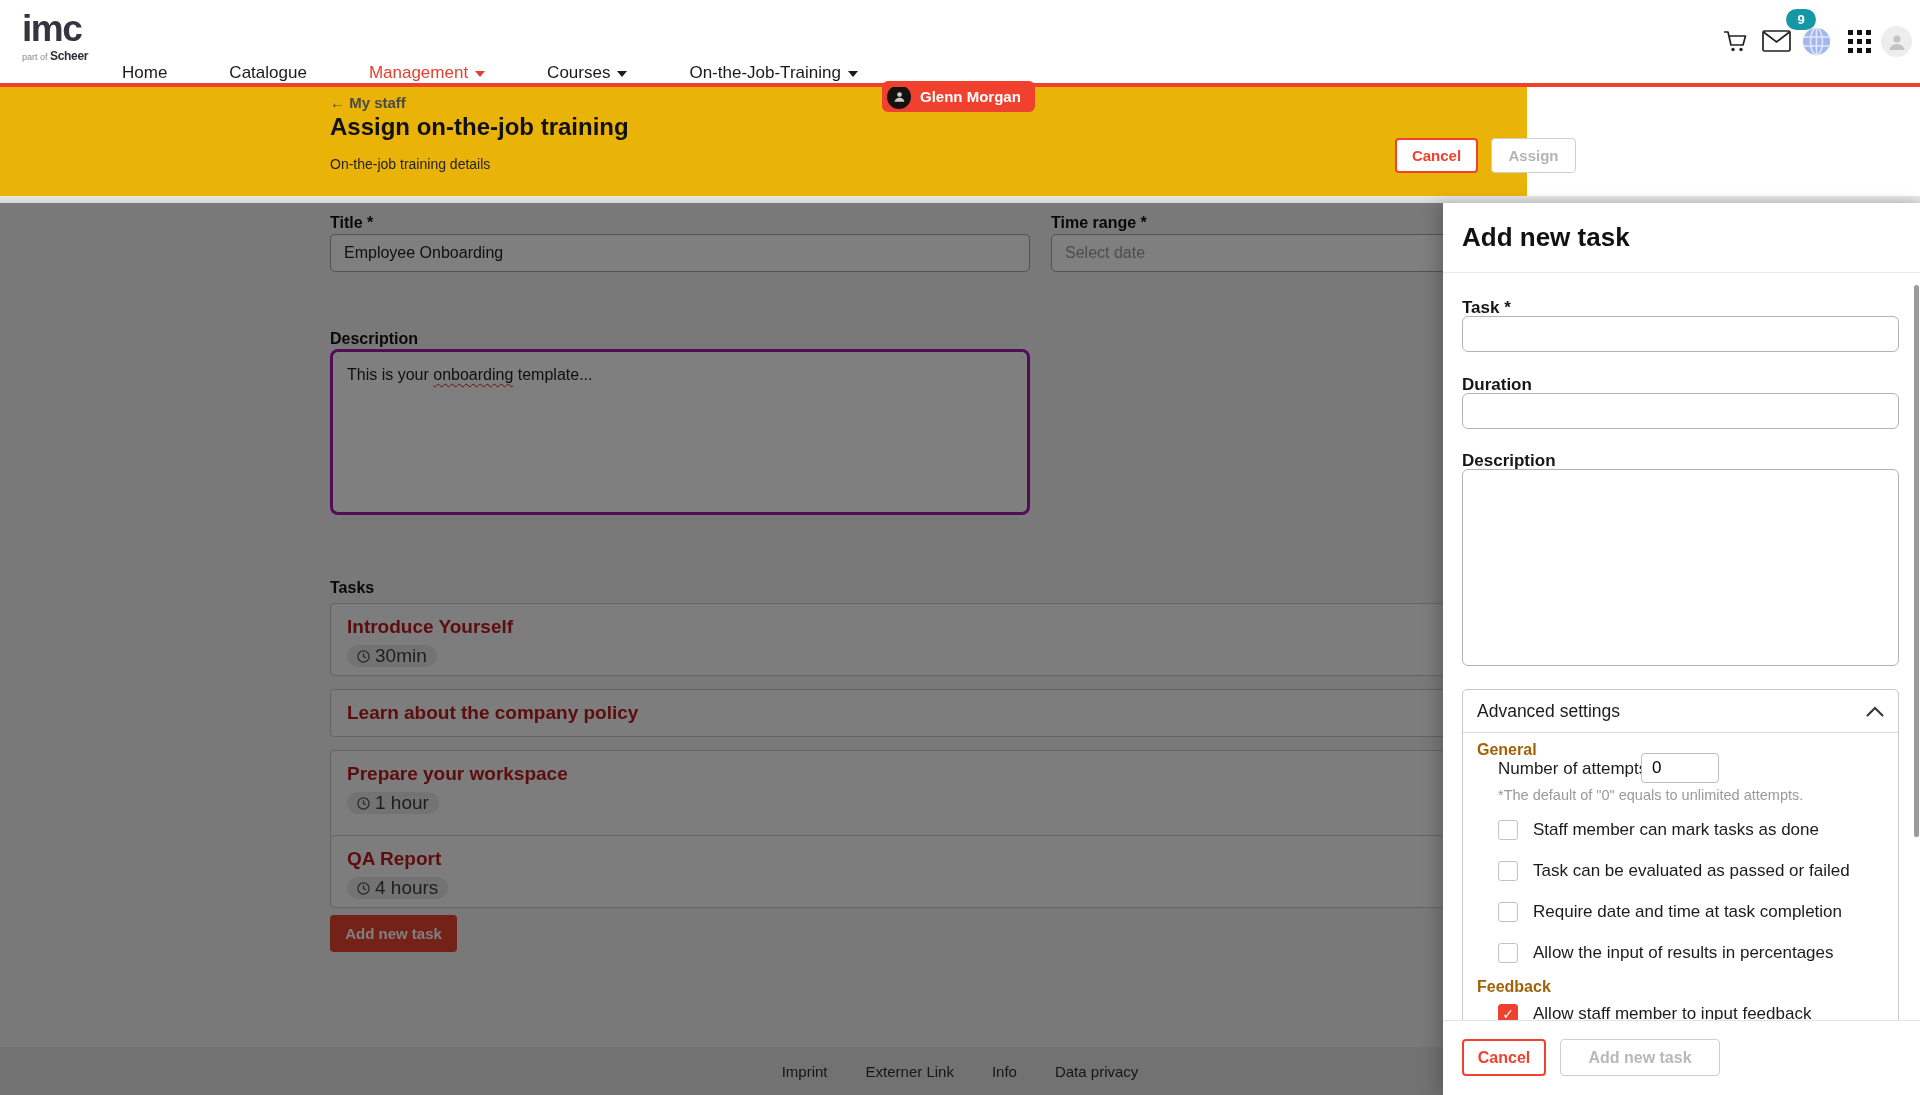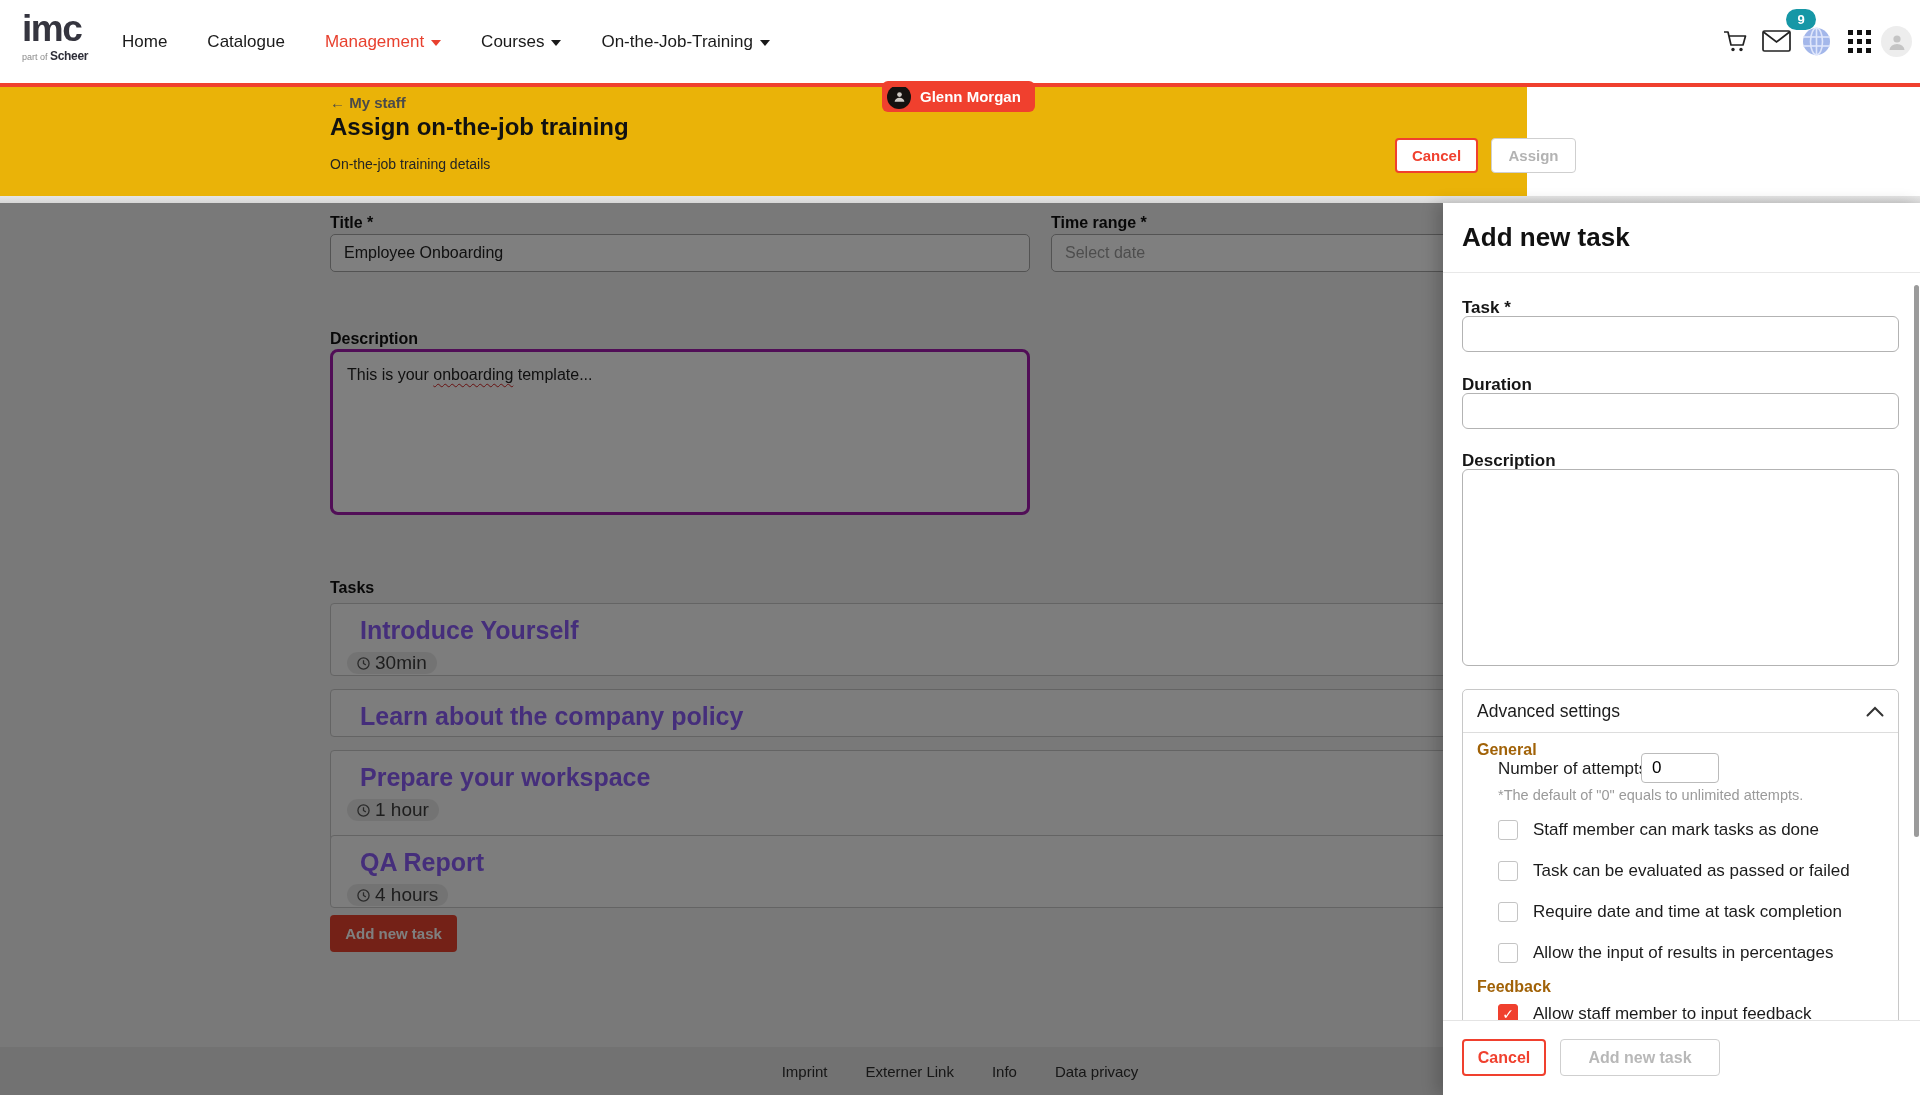--- a/index.html
+++ b/index.html
@@ -6,21 +6,21 @@
   #app{position:relative;width:1920px;height:1095px;overflow:hidden;
        font-family:"Liberation Sans","DejaVu Sans",sans-serif;color:#1a1a1a;background:#fff;}
   .abs{position:absolute;}
 
   
   #navbar{left:0;top:0;width:1920px;height:83px;background:#fff;z-index:60;}
   #logo{left:22px;top:10px;line-height:1;}
   #logo .imc{font-size:37px;font-weight:800;letter-spacing:-1.5px;color:#35353f;}
   #logo .sub{display:block;margin-top:3px;font-size:9px;color:#8a8a8a;}
   #logo .sub b{font-size:12px;color:#2e2e38;letter-spacing:-.3px;}
-  #mainmenu{left:122px;top:0;height:83px;display:flex;align-items:center;gap:40px;}
+  #mainmenu{left:122px;top:0;height:83px;display:flex;align-items:flex-end;gap:62px;}
   .nav-item{display:flex;align-items:center;gap:7px;font-size:17px;color:#1a1a1a;cursor:pointer;white-space:nowrap;}
   .nav-item.active{color:#e8402e;}
   .caret{width:0;height:0;border-left:5px solid transparent;border-right:5px solid transparent;border-top:6px solid #1a1a1a;margin-top:2px;}
   .nav-item.active .caret{border-top-color:#e8402e;}
   .icon-btn{top:25px;width:32px;height:32px;display:flex;align-items:center;justify-content:center;cursor:pointer;}
   #mail-badge{left:1786px;top:9px;min-width:30px;height:21px;background:#1697a6;border-radius:11px;
               color:#fff;font-size:13px;font-weight:bold;display:flex;align-items:center;justify-content:center;z-index:61;}
   #avatar-circle{left:1881px;top:26px;width:31px;height:31px;border-radius:50%;background:#ededed;
                  display:flex;align-items:center;justify-content:center;}
   #redline{left:0;top:83px;width:1920px;height:4px;background:#f0402e;z-index:62;}
@@ -41,21 +41,21 @@
   
   #main{left:0;top:203px;width:1920px;height:892px;background:#f2f2f2;z-index:1;}
   .f-label{font-size:16px;font-weight:bold;color:#111;}
   .t-input{box-sizing:border-box;border:1px solid #a6a6a6;border-radius:5px;background:#fff;font-size:16px;color:#222;
            padding:0 13px;font-family:inherit;}
   .t-input::placeholder{color:#9b9b9b;}
   #desc-box{box-sizing:border-box;border:3px solid #a21caf;border-radius:8px;background:#fff;font-size:16px;color:#222;
             padding:14px 14px;}
   .squiggle{text-decoration:underline wavy #cf2222 1px;text-underline-offset:3px;}
   .task-card{left:330px;width:1430px;background:#fafafa;border:1px solid #c9c9c9;border-radius:4px;box-sizing:border-box;padding:12px 16px;}
-  .task-title{font-size:25px;font-weight:bold;color:#8b5cf6;margin-left:13px;}
+  .task-title{font-size:19px;font-weight:bold;color:#b91c1c;}
   .duration-pill{display:inline-flex;align-items:center;gap:5px;margin-top:7px;height:22px;padding:0 10px;border-radius:11px;
                  background:#e7e7e7;font-size:19px;color:#3d3d3d;}
   #add-task-main{left:330px;top:915px;width:127px;height:37px;background:#e8432e;color:#fff;font-size:15px;border:none;}
   #pagefooter{left:0;top:1047px;width:1920px;height:48px;background:#e4e4e4;display:flex;align-items:center;justify-content:center;gap:38px;z-index:2;}
   .footer-link{font-size:15px;color:#2e2e2e;cursor:pointer;}
   #overlay{left:0;top:203px;width:1920px;height:892px;background:rgba(0,0,0,0.5);z-index:40;}
 
   
   #panel{left:1443px;top:203px;width:477px;height:892px;background:#fff;z-index:80;box-shadow:-7px 0 14px rgba(0,0,0,0.18);}
   #panel-title{left:19px;top:19px;font-size:26px;font-weight:bold;color:#111;}

